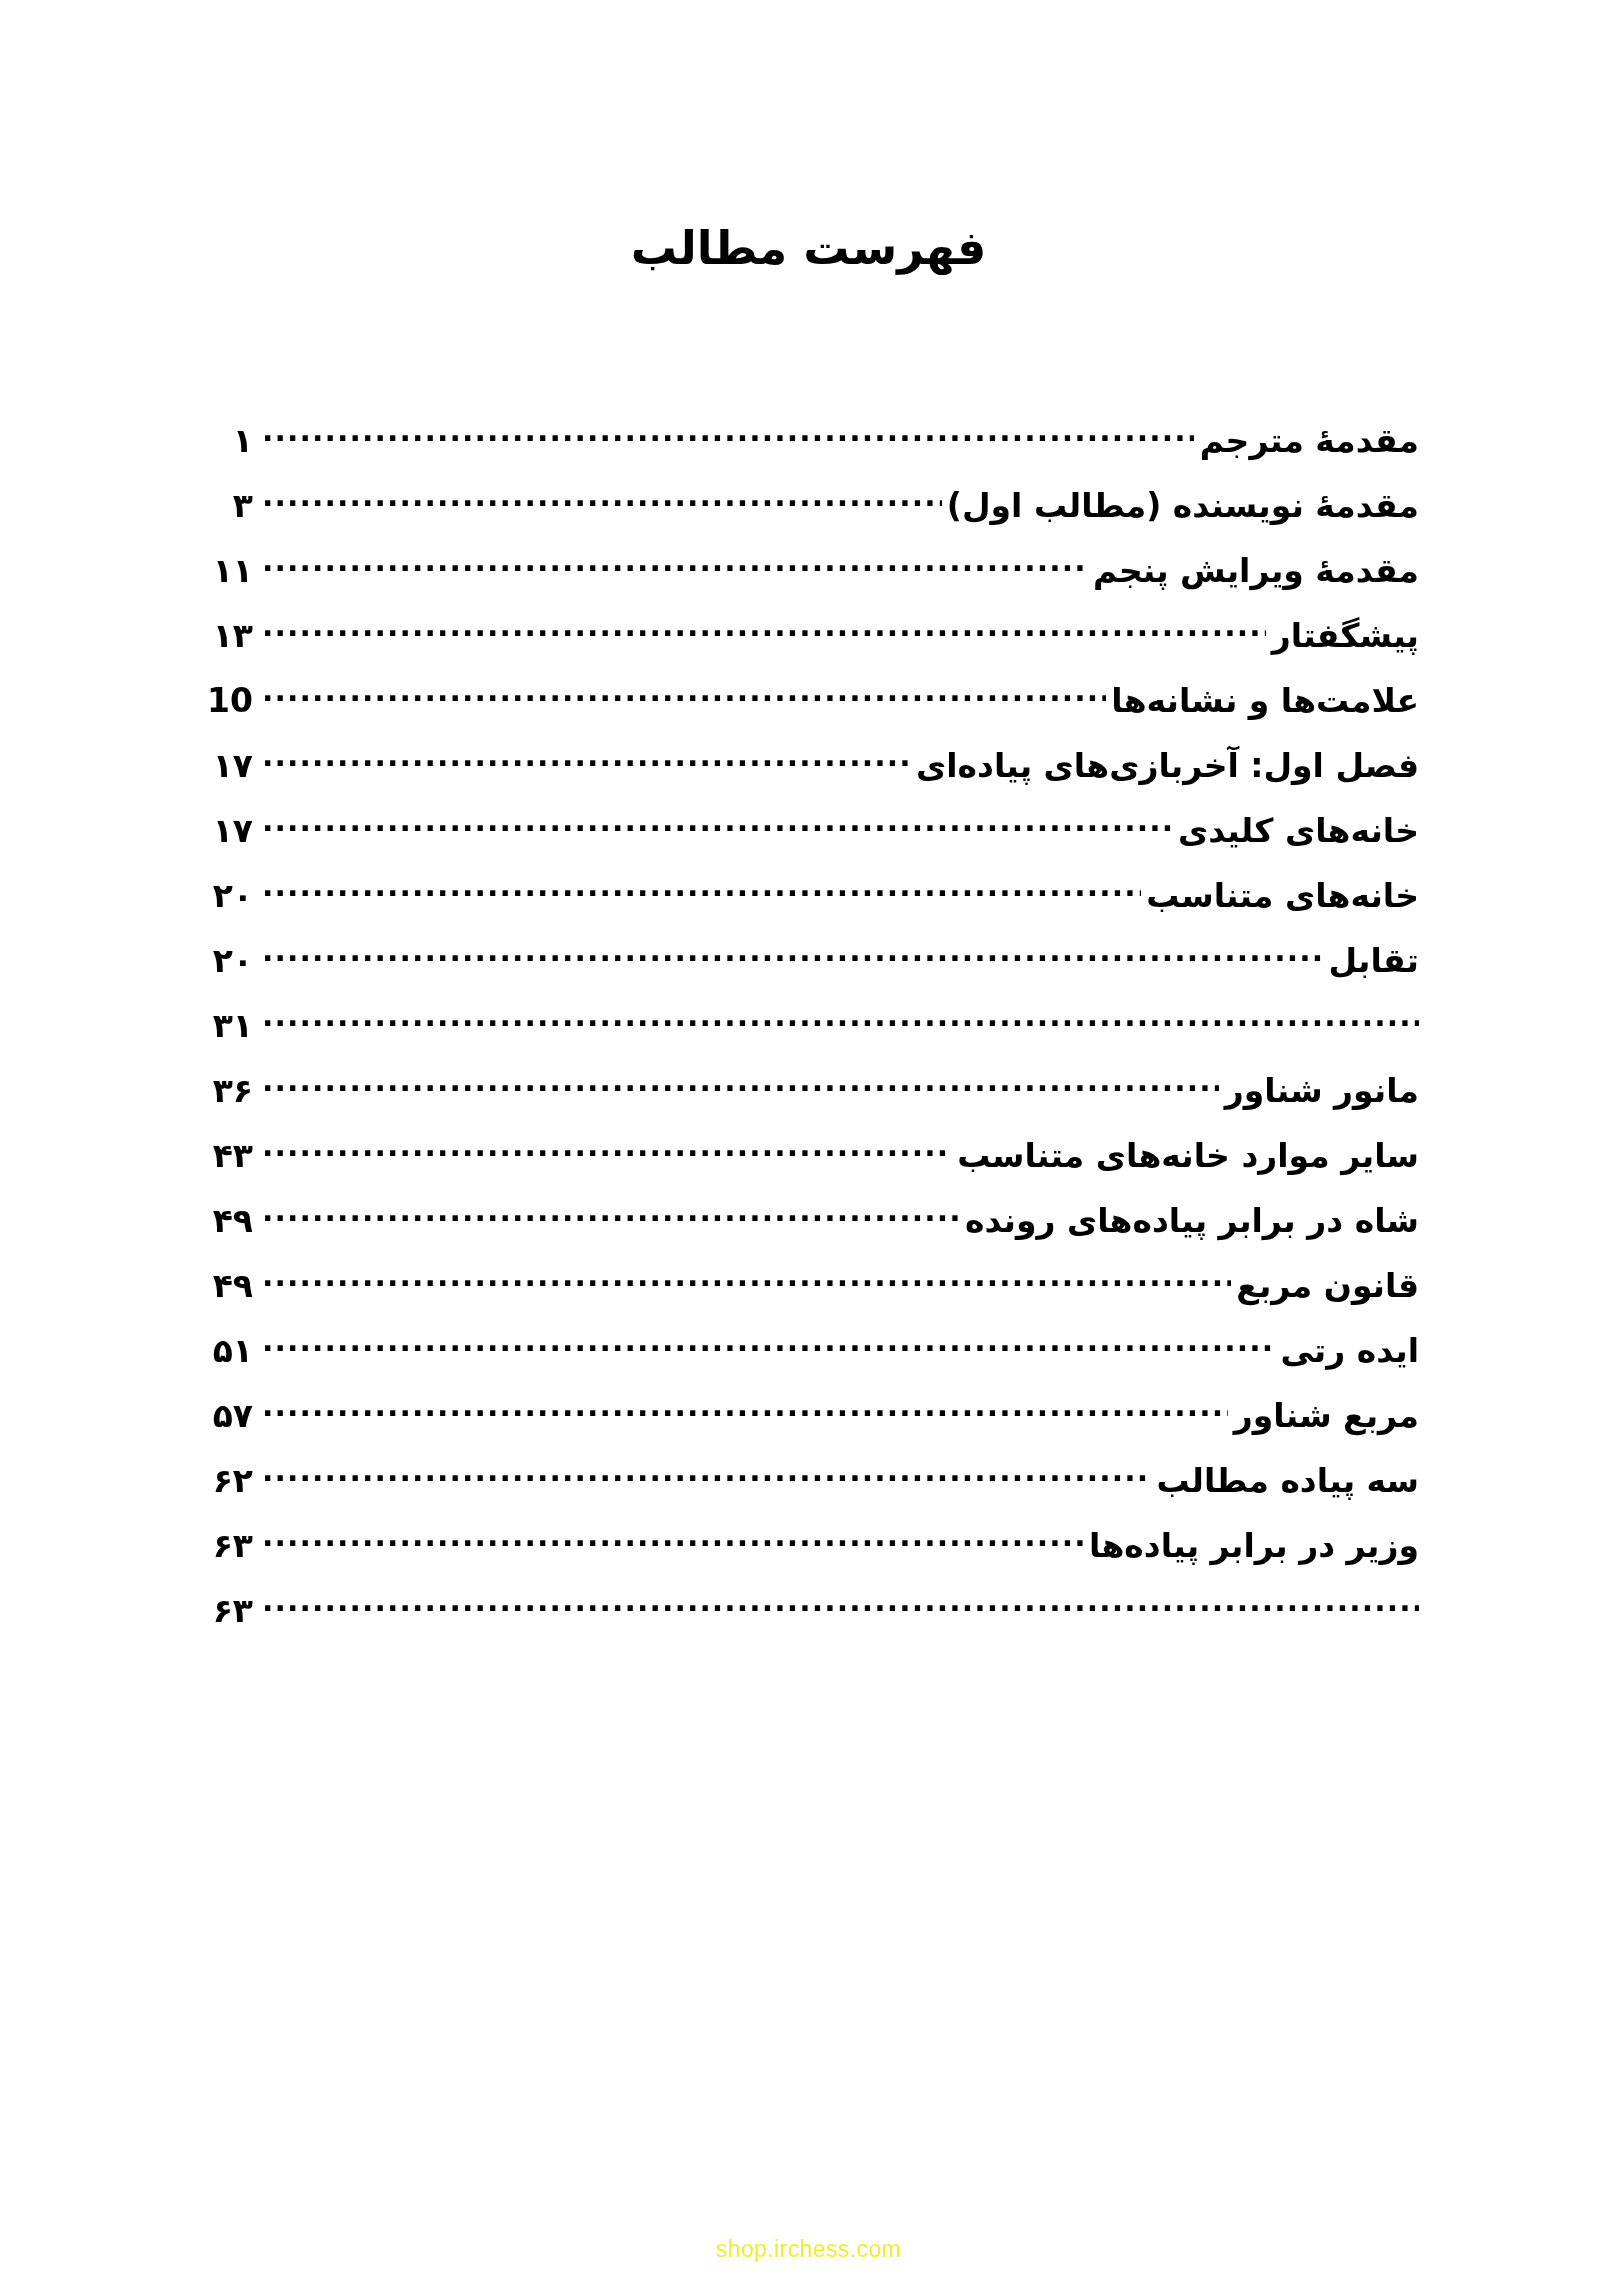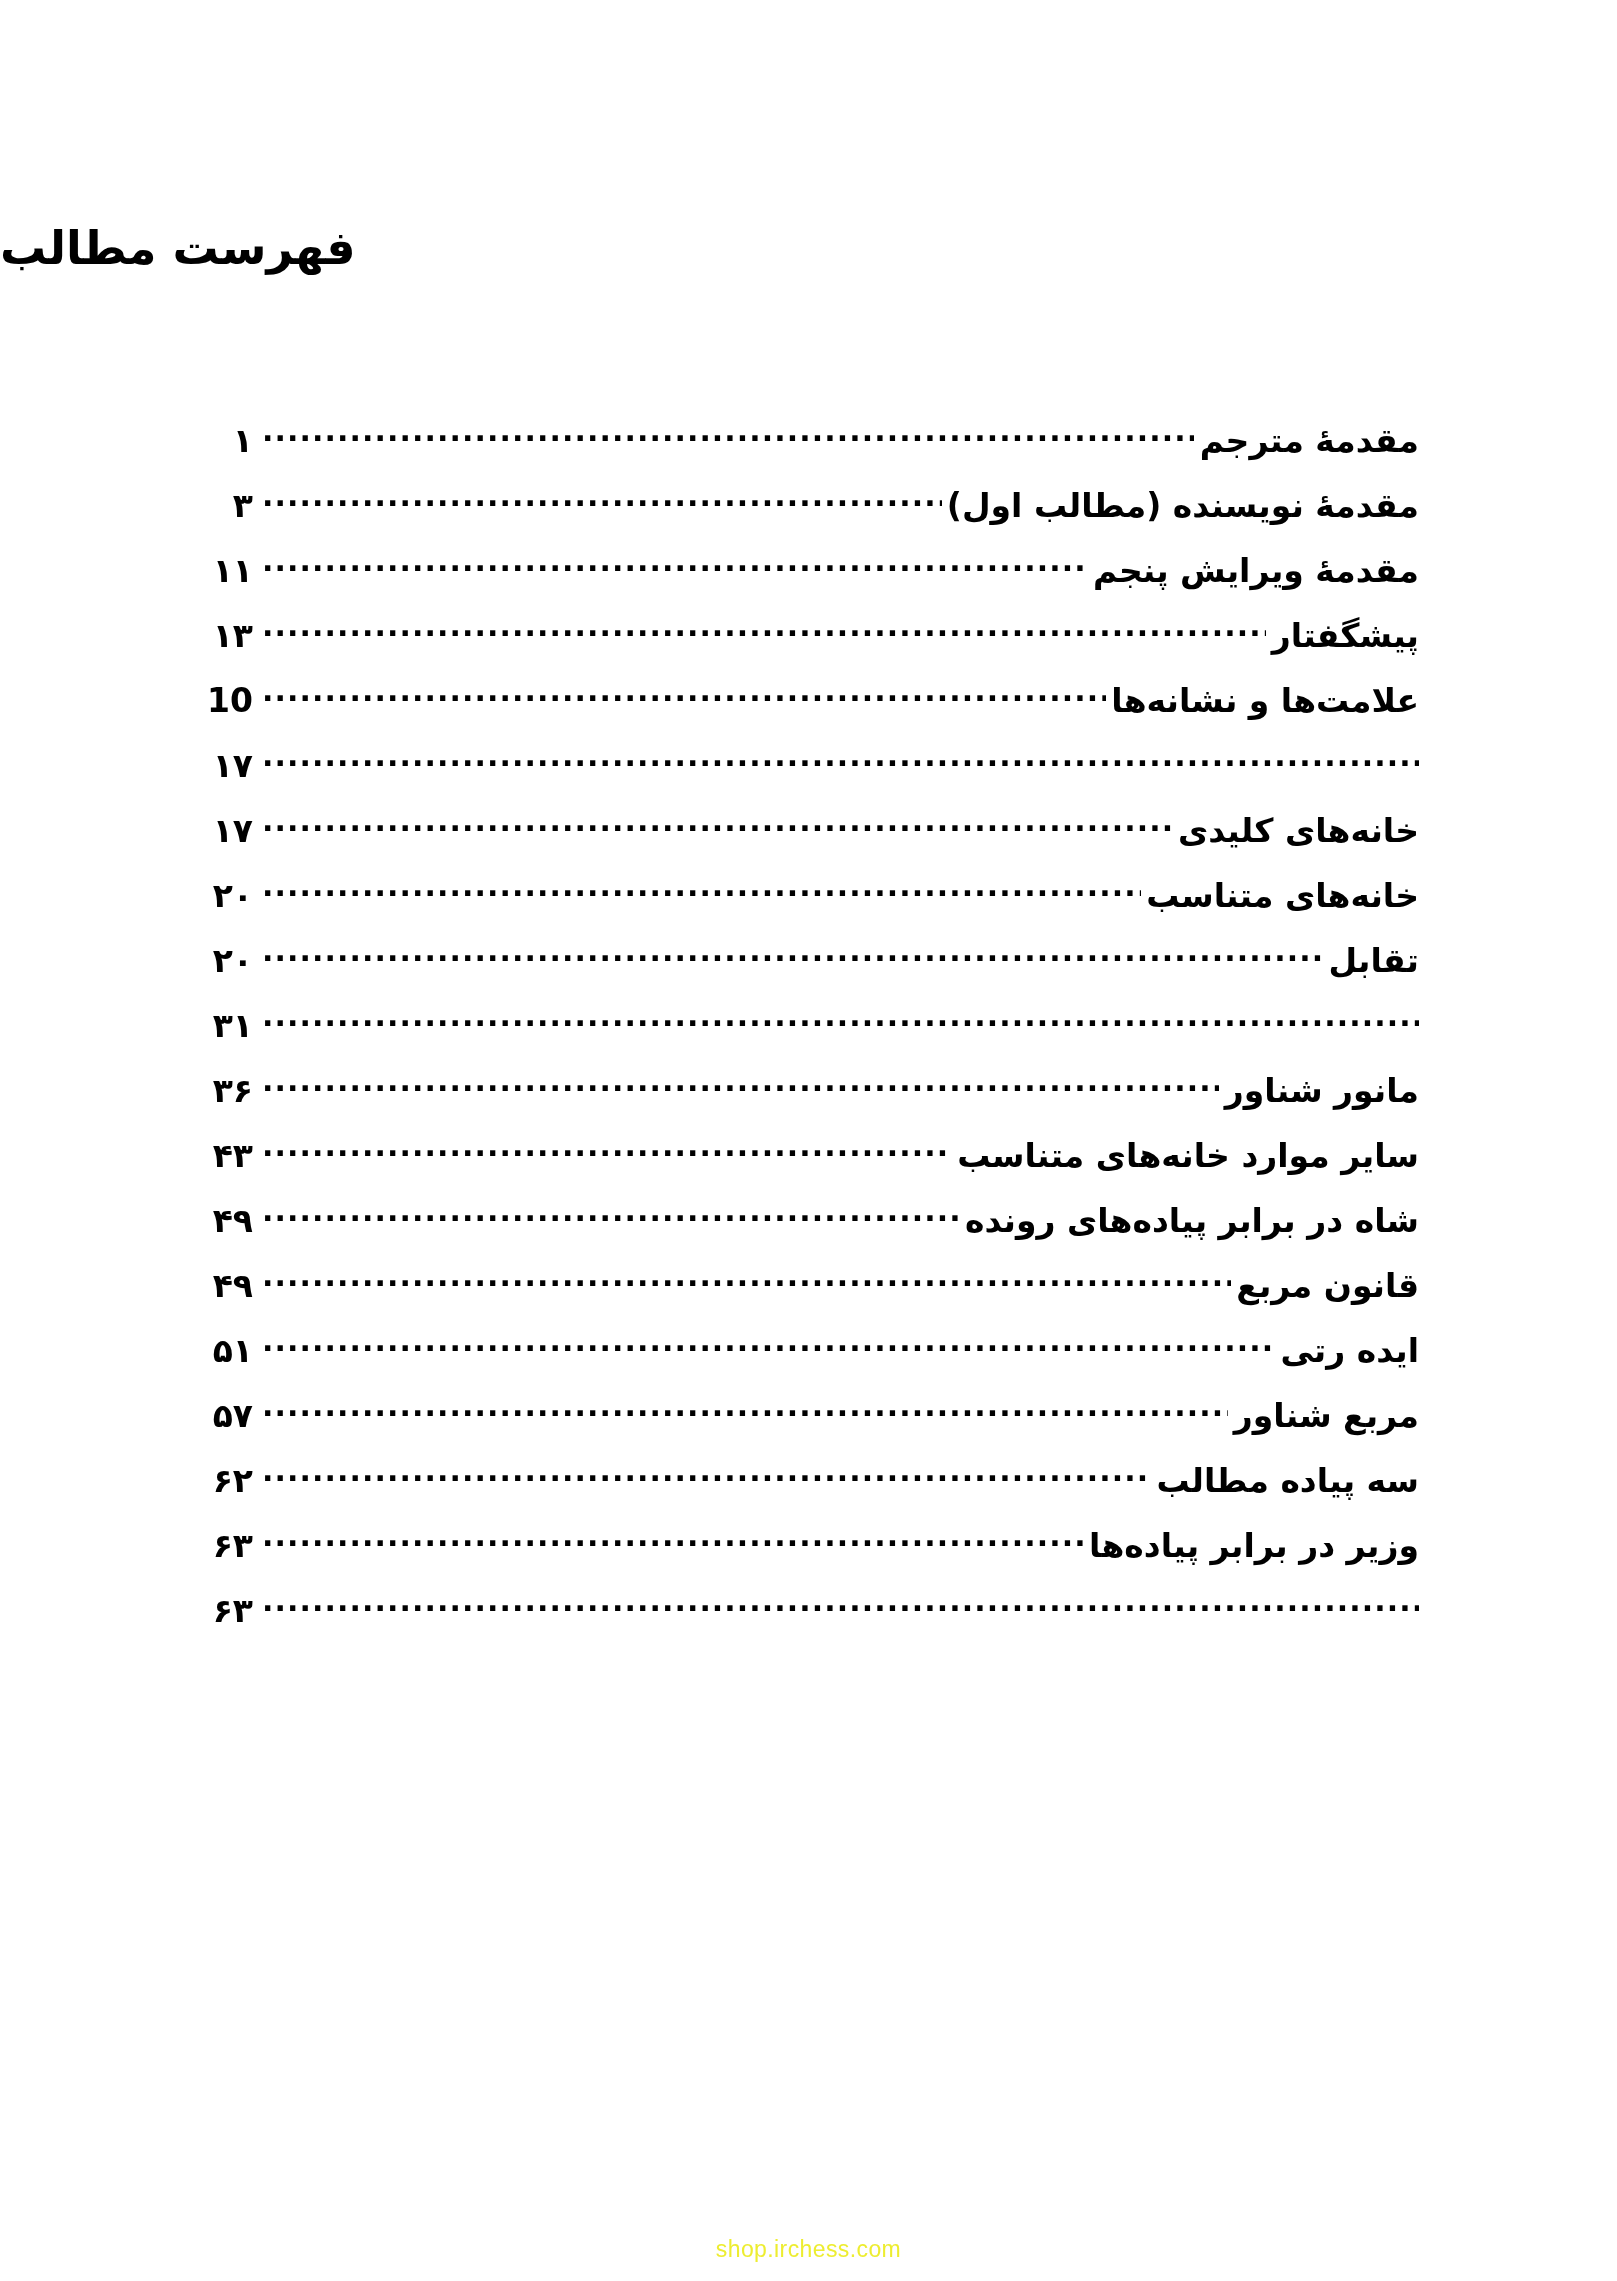--- a/index.html
+++ b/index.html
@@ -17,21 +17,21 @@
     height: 2281px;
     background: #ffffff;
     box-sizing: border-box;
     overflow: hidden;
   }
   .page-title {
     position: absolute;
     top: 221px;
     left: 0;
     right: 0;
-    text-align: left;
+    text-align: center;
     font-size: 46px;
     font-weight: bold;
     color: #000000;
     letter-spacing: 0px;
     direction: rtl;
   }
   .toc {
     position: absolute;
     top: 419px;
     right: 198px;
@@ -131,20 +131,21 @@
       <span class="toc-page">۱۳</span>
     </div>
 
     <div class="toc-row">
       <span class="toc-title">علامت‌ها و نشانه‌ها</span>
       <span class="toc-leader"></span>
       <span class="toc-page">10</span>
     </div>
 
     <div class="toc-row">
+      <span class="toc-title">فصل اول: آخربازی‌های پیاده‌ای</span>
       <span class="toc-leader"></span>
       <span class="toc-page">۱۷</span>
     </div>
 
     <div class="toc-row">
       <span class="toc-title">خانه‌های کلیدی</span>
       <span class="toc-leader"></span>
       <span class="toc-page">۱۷</span>
     </div>
 

